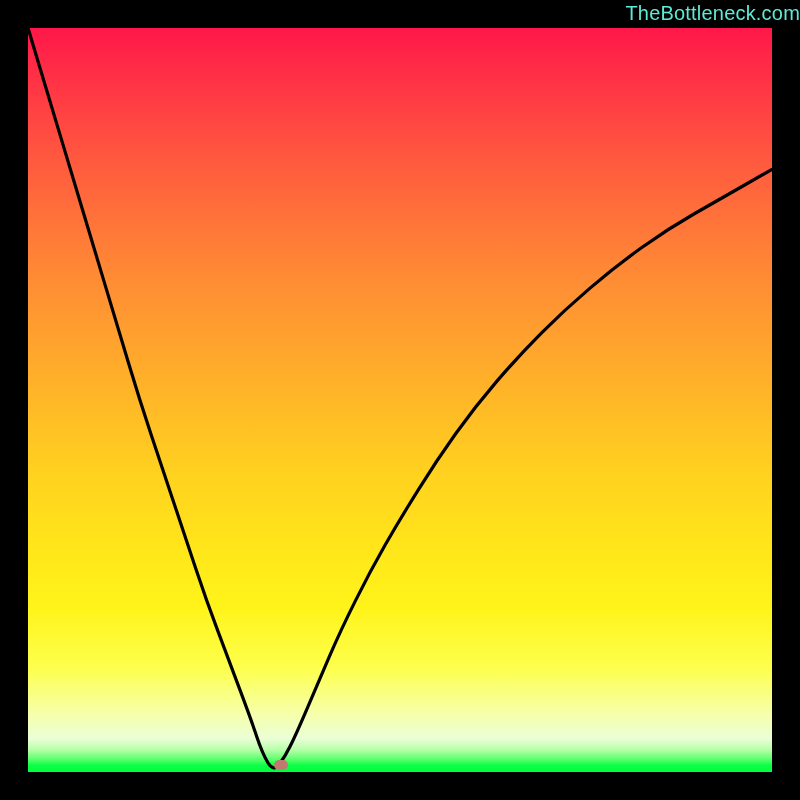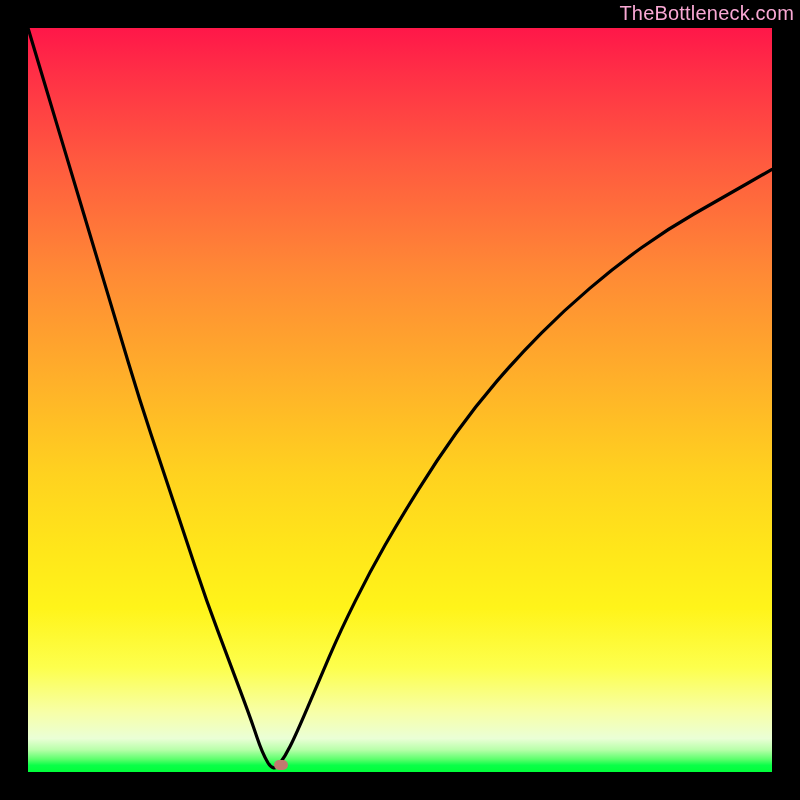--- a/index.html
+++ b/index.html
@@ -41,22 +41,22 @@
       #eaffd6 95.5%,
       #b8ffaa 97%,
       #5bff6c 98.3%,
       #0aff48 99.1%,
       #00ff3a 100%
     );
   }
   .watermark {
     position: absolute;
     top: 2px;
-    right: 6px;
-    color: #f9a8d4;
+    right: 0;
+    color: #5eead4;
     font-size: 20px;
     font-weight: 500;
     letter-spacing: 0.2px;
     user-select: none;
   }
   svg.curve {
     position: absolute;
     left: 0;
     top: 0;
     width: 744px;

